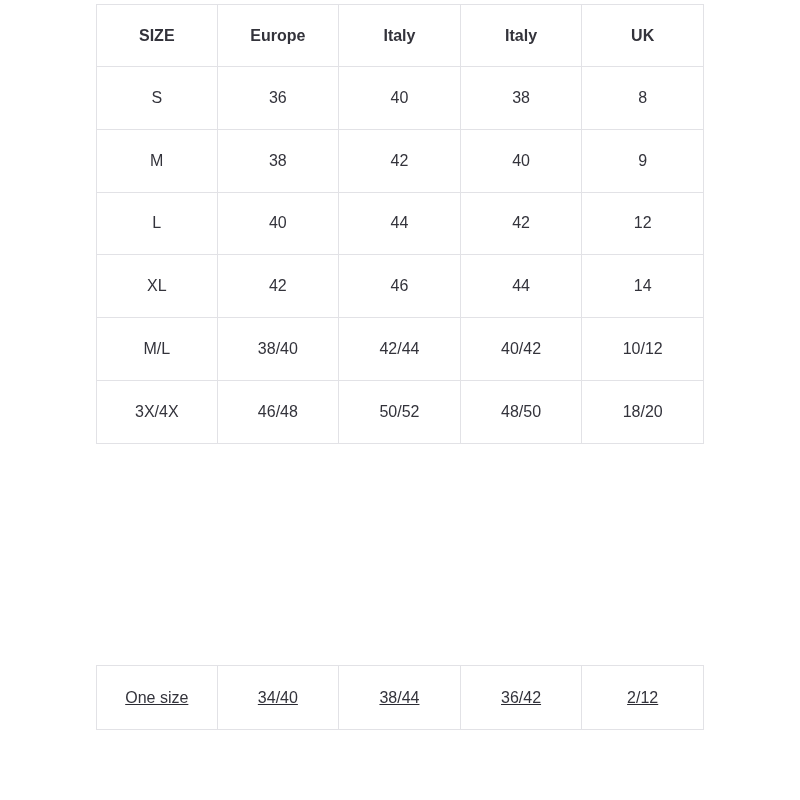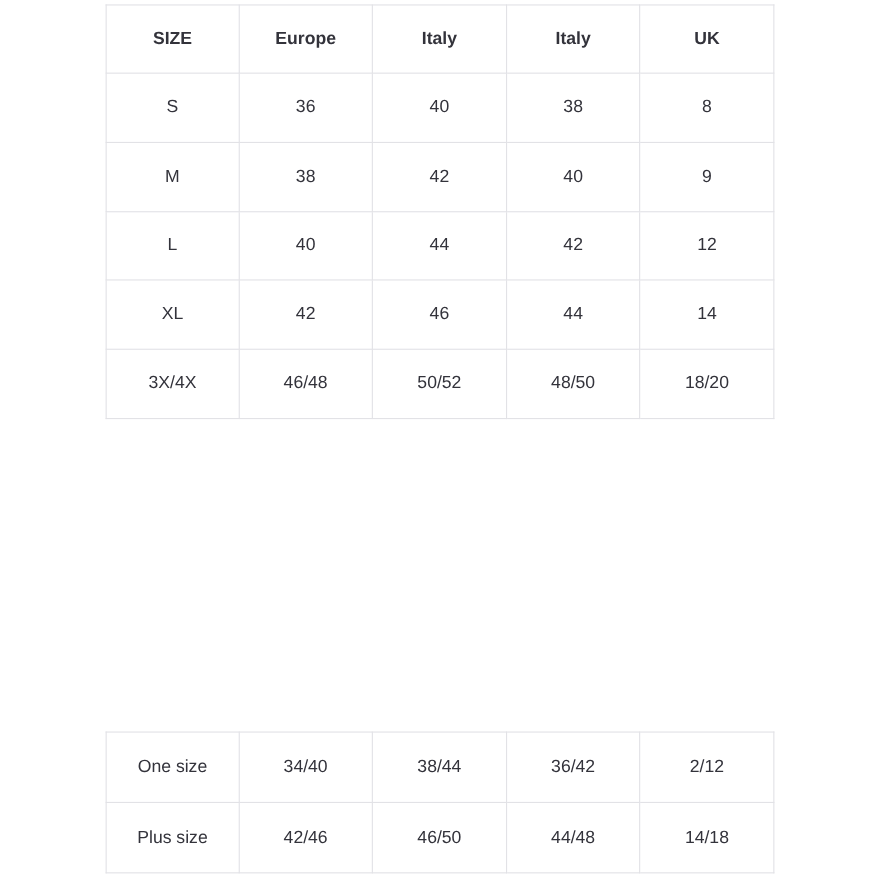--- a/index.html
+++ b/index.html
@@ -17,21 +17,21 @@
     height: 800px;
     background: #ffffff;
     box-sizing: border-box;
   }
   .table-wrap {
     position: absolute;
     left: 96px;
     width: 608px;
   }
   #main-table-wrap { top: 4px; }
-  #secondary-table-wrap { top: 665px; }
+  #secondary-table-wrap { top: 665px; text-decoration: underline; }
 
   table.size-table {
     border-collapse: collapse;
     width: 608px;
     table-layout: fixed;
   }
   table.size-table td,
   table.size-table th {
     border: 1px solid #e2e2e6;
     text-align: center;
@@ -159,20 +159,37 @@
             </td>
           <td>
               <span class="cell-text">44</span>
             </td>
           <td>
               <span class="cell-text">14</span>
             </td>
         </tr>
         <tr>
           <td class="row-label">
+              <span class="cell-text">M/L</span>
+            </td>
+          <td>
+              <span class="cell-text">38/40</span>
+            </td>
+          <td>
+              <span class="cell-text">42/44</span>
+            </td>
+          <td>
+              <span class="cell-text">40/42</span>
+            </td>
+          <td>
+              <span class="cell-text">10/12</span>
+            </td>
+        </tr>
+        <tr>
+          <td class="row-label">
               <span class="cell-text">3X/4X</span>
             </td>
           <td>
               <span class="cell-text">46/48</span>
             </td>
           <td>
               <span class="cell-text">50/52</span>
             </td>
           <td>
               <span class="cell-text">48/50</span>
@@ -205,34 +222,17 @@
           <td>
               <span class="cell-text">38/44</span>
             </td>
           <td>
               <span class="cell-text">36/42</span>
             </td>
           <td>
               <span class="cell-text">2/12</span>
             </td>
         </tr>
-        <tr>
-          <td class="row-label">
-              <span class="cell-text">Plus size</span>
-            </td>
-          <td>
-              <span class="cell-text">42/46</span>
-            </td>
-          <td>
-              <span class="cell-text">46/50</span>
-            </td>
-          <td>
-              <span class="cell-text">44/48</span>
-            </td>
-          <td>
-              <span class="cell-text">14/18</span>
-            </td>
-        </tr>
       </tbody>
     </table>
   </div>
 
 </div>
 
 </body></html>

